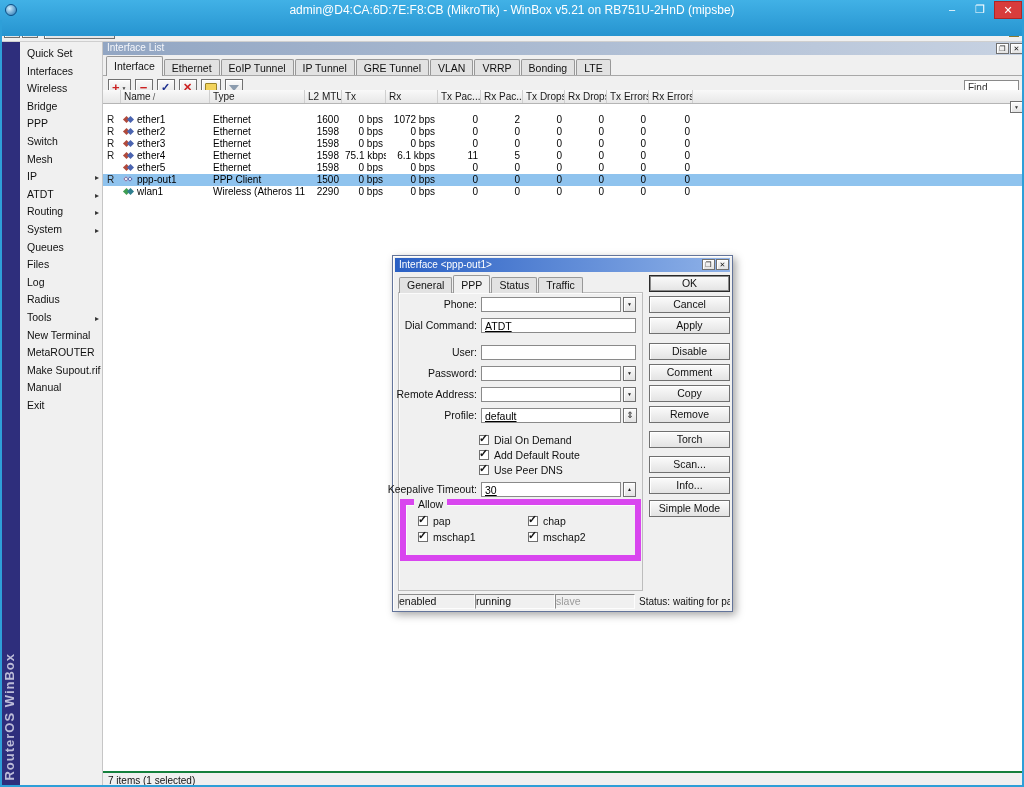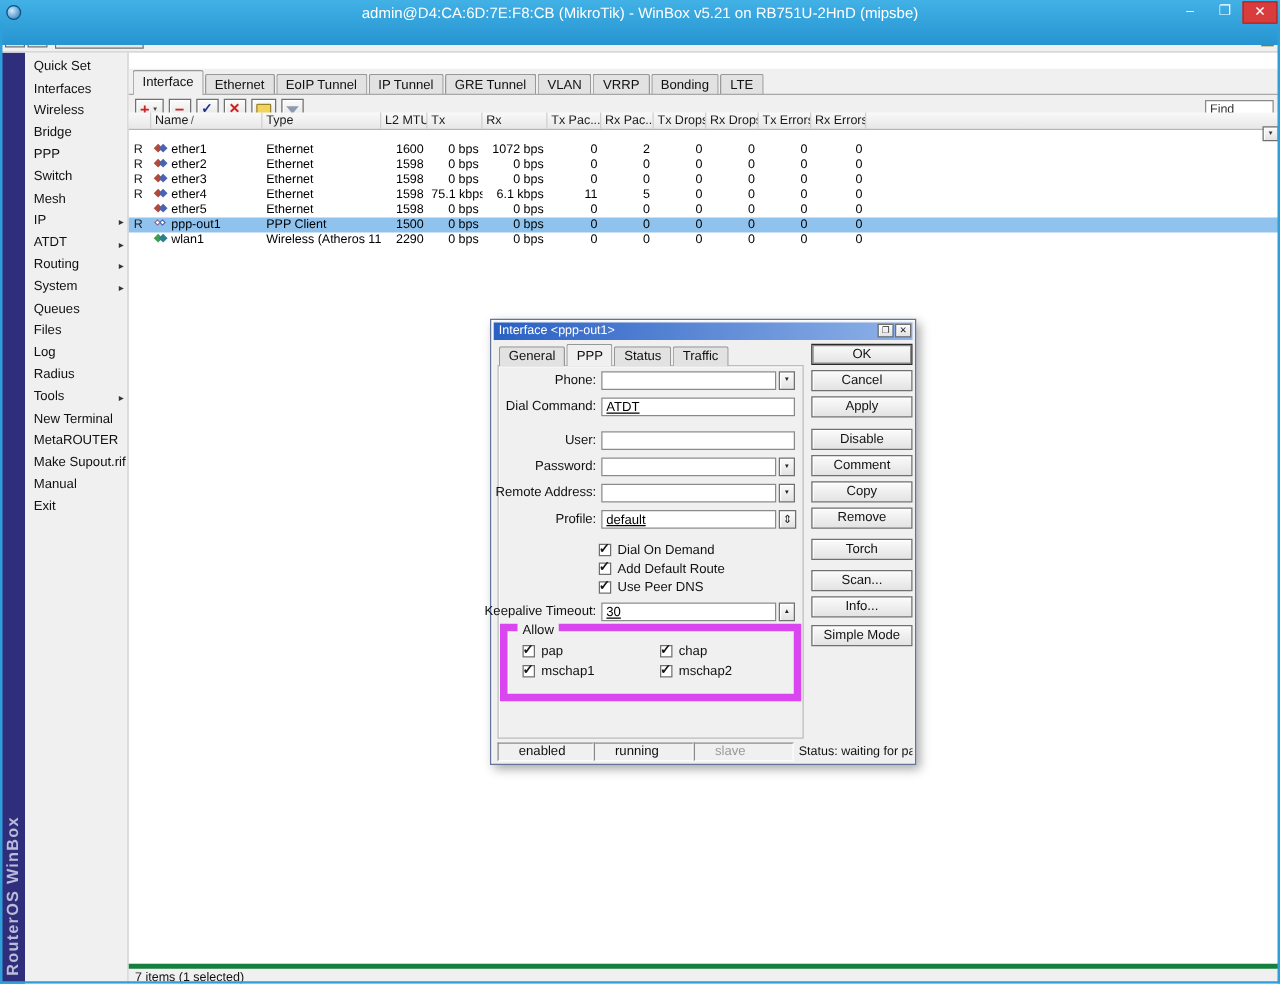--- a/index.html
+++ b/index.html
@@ -101,21 +101,21 @@
   .ifico { display:inline-block; width:10px; height:8px; margin-right:3px; position:relative; top:1px; }
   .ifico i,.ifico b { position:absolute; width:5px; height:5px; transform:rotate(45deg); top:1px; font-style:normal; font-weight:normal; }
   .ifico i { left:0; background:#b04a3c; }
   .ifico b { left:4px; background:#4a64b0; }
   .ifico.ppp i { background:#fff; border:1px solid #7a6aa0; width:4px; height:4px; }
   .ifico.ppp b { background:#fff; border:1px solid #4a64b0; width:4px; height:4px; }
   .ifico.wlan i { background:#3f9e52; }
   .ifico.wlan b { background:#2e7e8e; }
 
   .mdi-status { position:absolute; left:0; bottom:0; width:100%; height:16px; background:#f0f0f0;
-    border-top:4px solid #15803d; font-size:10px; line-height:15px; padding-left:5px; color:#111; }
+    border-top:2px solid #15803d; font-size:10px; line-height:15px; padding-left:5px; color:#111; }
 
   
   .dialog { position:absolute; left:392px; top:255px; width:341px; height:357px; background:#f0f0f0;
     border:1px solid #63749a; box-shadow:3px 3px 8px rgba(0,0,0,0.35), inset 1px 1px 0 #fdfdfd; z-index:20; }
   .dlg-title { position:absolute; left:2px; top:2px; right:2px; height:14px;
     background:linear-gradient(90deg,#2a60c4,#8fb2e8); color:#fff; font-size:10px; line-height:13px; padding-left:4px; }
   .dlg-title-btns { position:absolute; right:1px; top:1px; display:flex; gap:1px; }
   .dlg-tabs { position:absolute; left:6px; top:19px; height:18px; display:flex; z-index:3; }
   .dtab { height:16px; margin-top:2px; padding:0 7px; font-size:10.5px; line-height:15px;
     border:1px solid #989898; border-bottom:none; border-radius:2px 2px 0 0; background:#e2e2e2;
@@ -142,21 +142,21 @@
     box-shadow:inset 1px 1px 0 #fcfcfc; }
   .group-label { position:absolute; top:-7px; left:8px; background:#f0f0f0; padding:0 4px;
     font-size:10.5px; color:#111; }
   .gopt { position:absolute; display:flex; align-items:center; gap:5px; font-size:10.5px; color:#111; }
 
   .dlg-btn { position:absolute; left:256px; width:81px; height:17px; font-size:10.5px; text-align:center;
     line-height:15px; color:#111; }
   .dlg-btn.default { border:1px solid #2a2a2a; box-shadow:inset 0 0 0 1px #8a8a8a, inset 1px 1px 0 #fff; }
 
   .scell { position:absolute; top:338px; height:15px; background:#f0f0f0; border:1px solid;
-    border-color:#8a8a8a #fdfdfd #fdfdfd #8a8a8a; font-size:10.5px; line-height:13px; padding-left:16px; color:#111; }
+    border-color:#8a8a8a #fdfdfd #fdfdfd #8a8a8a; font-size:10.5px; line-height:13px; padding-left:0; color:#111; }
   .scell.disabled { color:#9a9a9a; }
   .status-text { position:absolute; left:246px; right:2px; top:340px; font-size:10px; white-space:nowrap;
     overflow:hidden; color:#111; }
 </style>
 </head>
 <body>
 
 <div class="titlebar">
   <span class="tb-icon"></span>
   <span class="tb-title">admin@D4:CA:6D:7E:F8:CB (MikroTik) - WinBox v5.21 on RB751U-2HnD (mipsbe)</span>
@@ -205,20 +205,27 @@
   <div class="side-item"><span>Radius</span></div>
   <div class="side-item"><span>Tools</span><span class="arrow">▸</span></div>
   <div class="side-item"><span>New Terminal</span></div>
   <div class="side-item"><span>MetaROUTER</span></div>
   <div class="side-item"><span>Make Supout.rif</span></div>
   <div class="side-item"><span>Manual</span></div>
   <div class="side-item"><span>Exit</span></div>
 </div>
 
 <div class="mdi">
+  <div class="child-title">
+    <span>Interface List</span>
+    <span class="child-btns">
+      <span class="mini-btn btn3d">❐</span>
+      <span class="mini-btn btn3d">✕</span>
+    </span>
+  </div>
 
   <div class="tabstrip">
     <div class="tabs-inner">
       <span class="tab active">Interface</span>
       <span class="tab">Ethernet</span>
       <span class="tab">EoIP Tunnel</span>
       <span class="tab">IP Tunnel</span>
       <span class="tab">GRE Tunnel</span>
       <span class="tab">VLAN</span>
       <span class="tab">VRRP</span>

